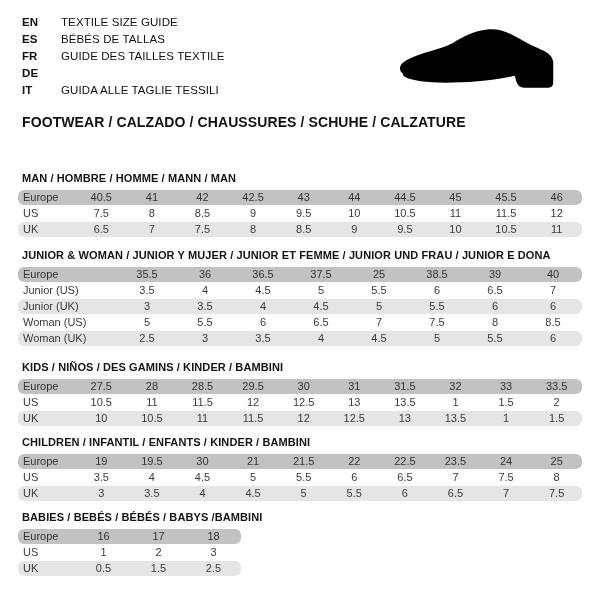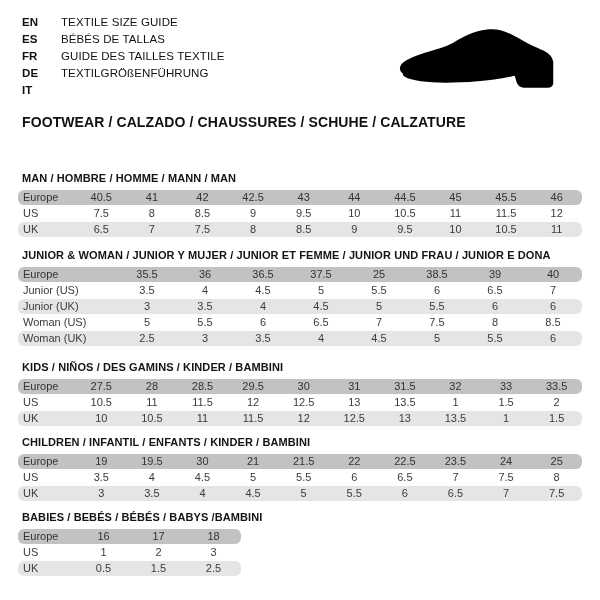--- a/index.html
+++ b/index.html
@@ -63,24 +63,24 @@
     <div class="lang-row">
       <span class="lang-code">ES</span>
       <span class="lang-label">BÉBÉS DE TALLAS</span>
     </div>
     <div class="lang-row">
       <span class="lang-code">FR</span>
       <span class="lang-label">GUIDE DES TAILLES TEXTILE</span>
     </div>
     <div class="lang-row">
       <span class="lang-code">DE</span>
-      <span class="lang-label">TEXTILGRÖßENFÜHRUNG</span>
     </div>
     <div class="lang-row">
       <span class="lang-code">IT</span>
+      <span class="lang-label">GUIDA ALLE TAGLIE TESSILI</span>
     </div>
   </div>
 
   <div class="footwear-title">FOOTWEAR / CALZADO / CHAUSSURES / SCHUHE / CALZATURE</div>
 
   <div class="shoe-wrap">
     <svg viewBox="0 0 180 72" xmlns="http://www.w3.org/2000/svg" aria-hidden="true">
       <path fill="#000000" d="
         M7,49
         C2,45 3,39 11,35

